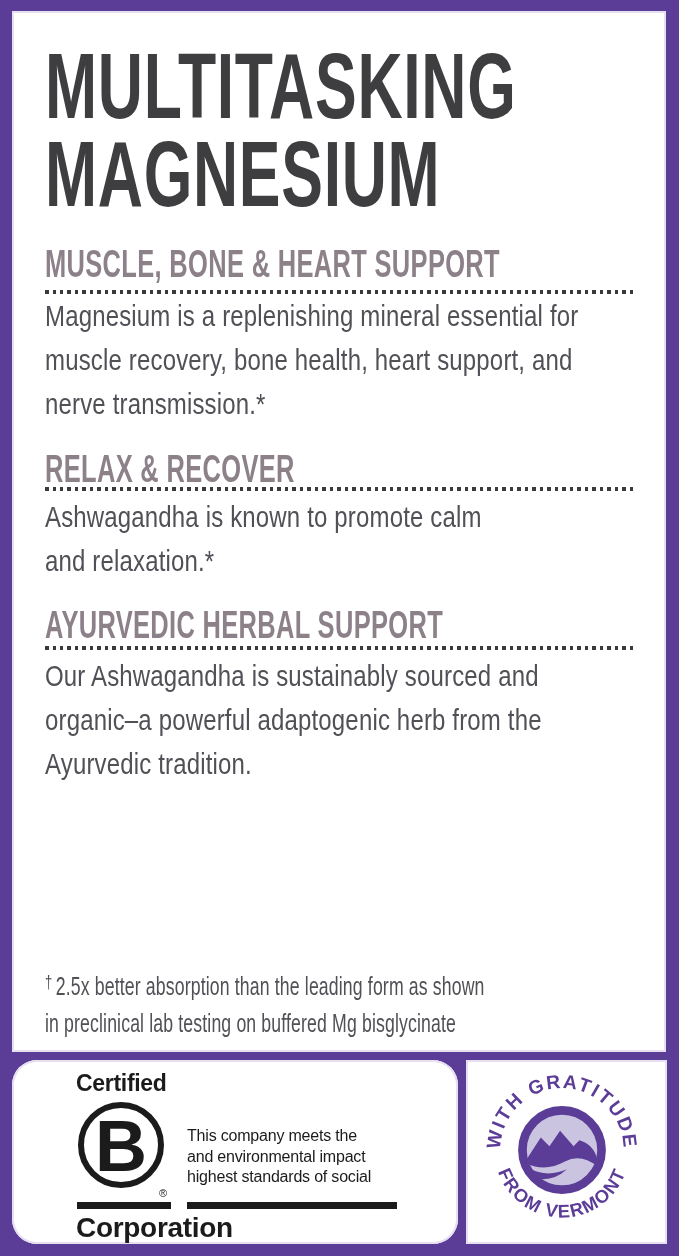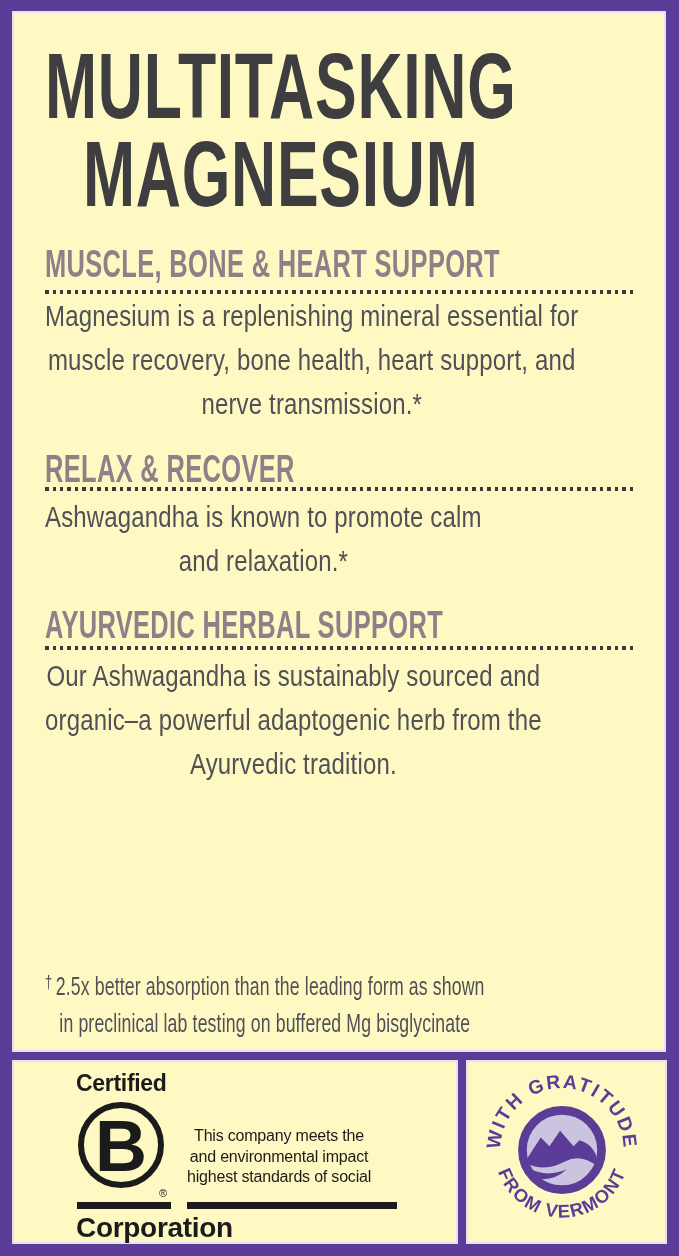--- a/index.html
+++ b/index.html
@@ -5,26 +5,25 @@
   html,body { margin:0; padding:0; background:#888; }
   .frame {
     position:relative;
     width:679px; height:1256px;
     background:#5b3c97;
     font-family:"Liberation Sans", sans-serif;
     overflow:hidden;
   }
   .panel {
     position:absolute;
-    background:#fef9c3;
+    background:#ffffff;
     box-shadow: inset 0 0 0 2px #e6e0f2;
-    text-align: center;
   }
   .main-panel { left:12px; top:11px; width:654px; height:1041px; }
-  .bl-panel  { left:12px; top:1060px; width:446px; height:184px; }
+  .bl-panel  { left:12px; top:1060px; width:446px; height:184px;border-radius:25px; }
   .br-panel  { left:466px; top:1060px; width:201px; height:184px; }
 
   
   .title {
     position:absolute; left:33px; top:31px;
     font-size:92px; line-height:88px; font-weight:700;
     letter-spacing:1px; color:#3e3e40;
     transform:scaleX(0.68); transform-origin:left top;
     white-space:nowrap;
   }

